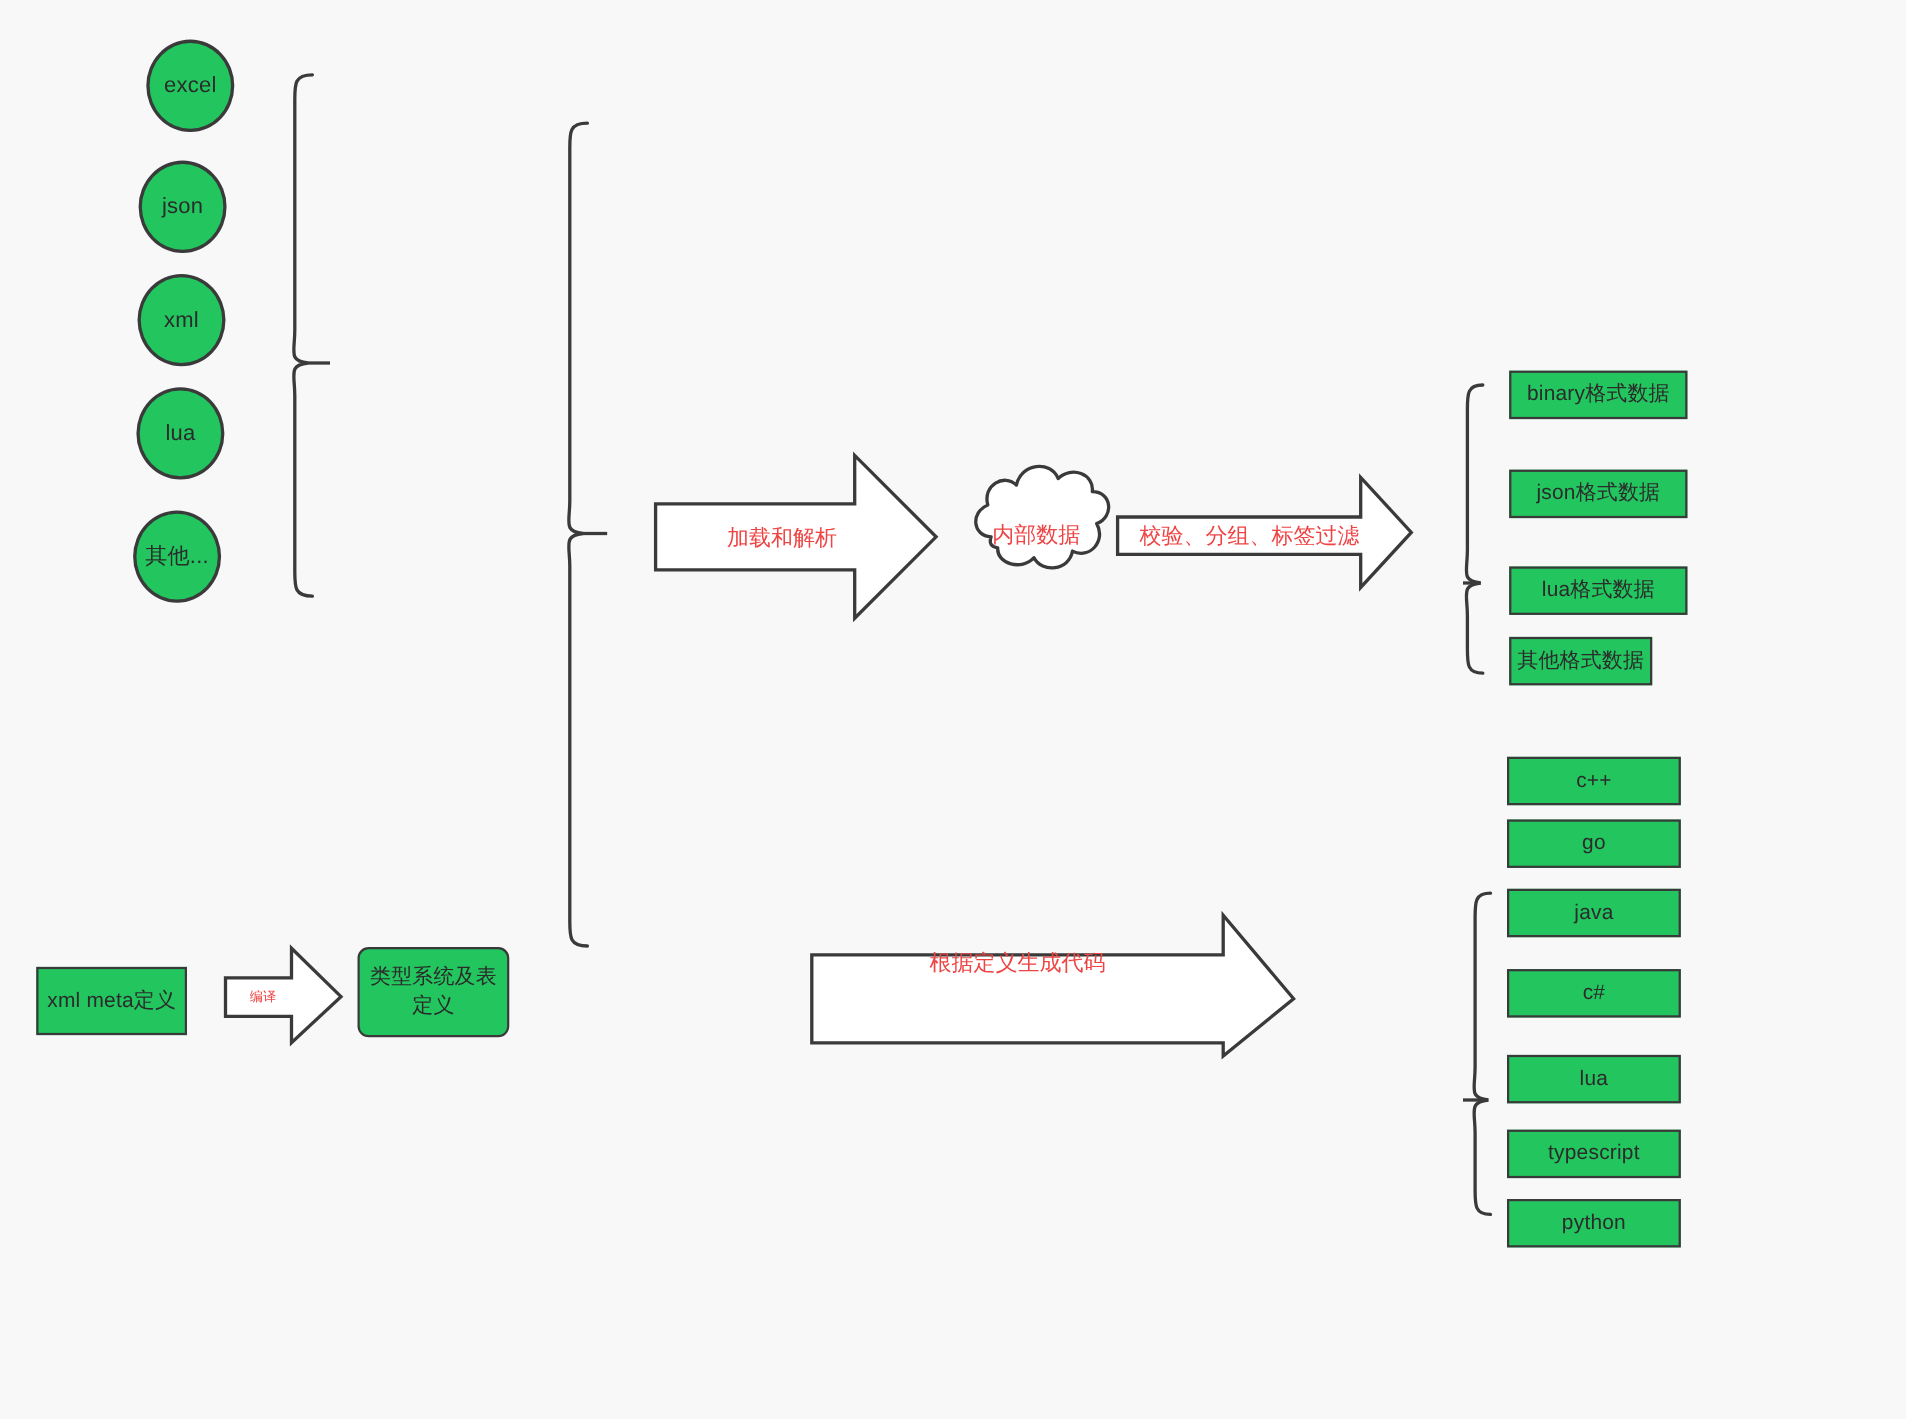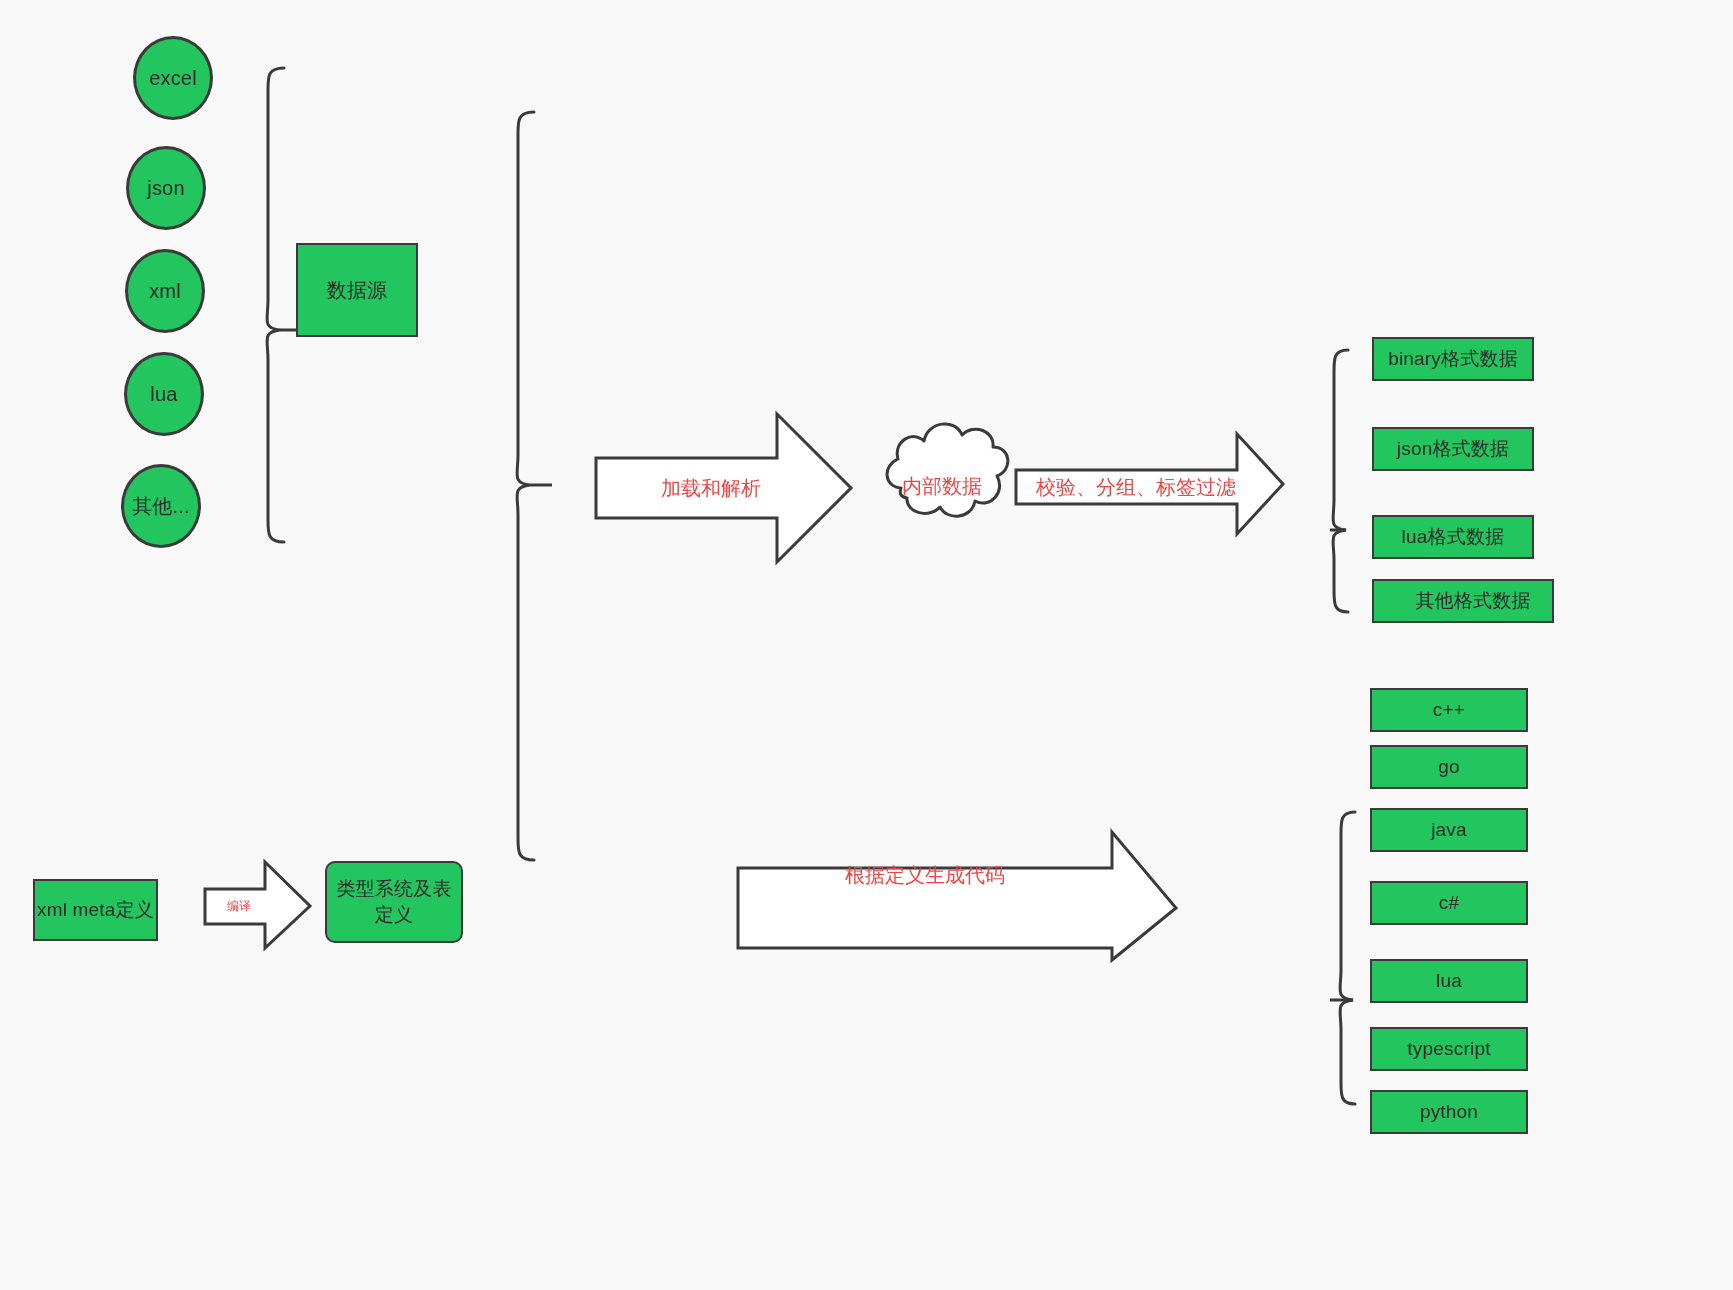--- a/index.html
+++ b/index.html
@@ -160,23 +160,20 @@
   <div class="node ellipse" style="left:125px; top:249px; width:80px; height:84px;">
     <span>xml</span>
   </div>
   <div class="node ellipse" style="left:124px; top:352px; width:80px; height:84px;">
     <span>lua</span>
   </div>
   <div class="node ellipse" style="left:121px; top:464px; width:80px; height:84px;">
     <span>其他...</span>
   </div>
 
-  <div class="node rect" style="left:296px; top:243px; width:122px; height:94px;">
-    <span>数据源</span>
-  </div>
 
   <div class="arrow-label" style="left:621px; top:468px; width:180px; height:40px;">
     <span>加载和解析</span>
   </div>
 
   <div class="arrow-label" style="left:890px; top:468px; width:104px; height:36px;">
     <span>内部数据</span>
   </div>
 
   <div class="arrow-label" style="left:1026px; top:468px; width:220px; height:38px;">
@@ -193,21 +190,21 @@
 
   <div class="node rect fmt-box" style="left:1372px; top:337px; width:162px; height:44px;text-align:center;">
     <span>binary格式数据</span>
   </div>
   <div class="node rect fmt-box" style="left:1372px; top:427px; width:162px; height:44px;">
     <span>json格式数据</span>
   </div>
   <div class="node rect fmt-box" style="left:1372px; top:515px; width:162px; height:44px;">
     <span>lua格式数据</span>
   </div>
-  <div class="node rect fmt-box" style="left:1372px; top:579px; width:182px; height:44px;padding-left:20px;">
+  <div class="node rect fmt-box" style="left:1372px; top:579px; width:130px; height:44px;">
     <span>其他格式数据</span>
   </div>
 
   <div class="node rect lang-box" style="left:1370px; top:688px; width:158px; height:44px;">
     <span>c++</span>
   </div>
   <div class="node rect lang-box" style="left:1370px; top:745px; width:158px; height:44px;">
     <span>go</span>
   </div>
   <div class="node rect lang-box" style="left:1370px; top:808px; width:158px; height:44px;">
@@ -219,21 +216,21 @@
   <div class="node rect lang-box" style="left:1370px; top:959px; width:158px; height:44px;">
     <span>lua</span>
   </div>
   <div class="node rect lang-box" style="left:1370px; top:1027px; width:158px; height:44px;">
     <span>typescript</span>
   </div>
   <div class="node rect lang-box" style="left:1370px; top:1090px; width:158px; height:44px;">
     <span>python</span>
   </div>
 
-  <div class="node rect" style="left:33px; top:879px; width:125px; height:62px; font-size:19px;">
+  <div class="node rect" style="left:33px; top:879px; width:137px; height:62px; font-size:19px;">
     <span>xml meta定义</span>
   </div>
 
   <div class="node rounded" style="left:325px; top:861px; width:138px; height:82px; font-size:19px; padding:0 5px;">
     <span>类型系统及表定义</span>
   </div>
 
 </div>
 
 </body></html>

